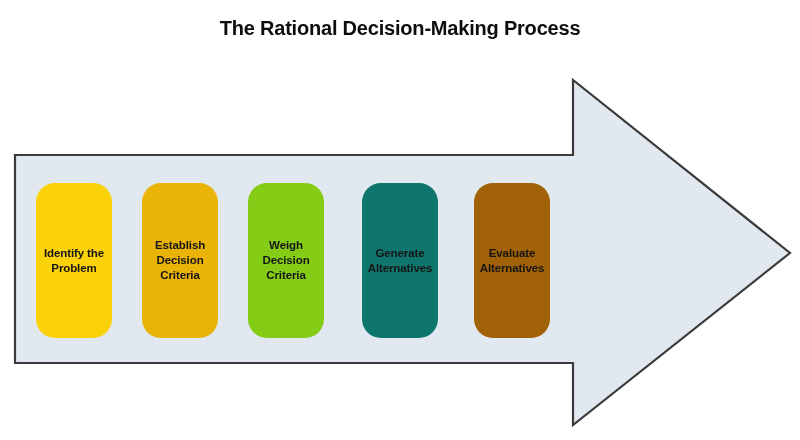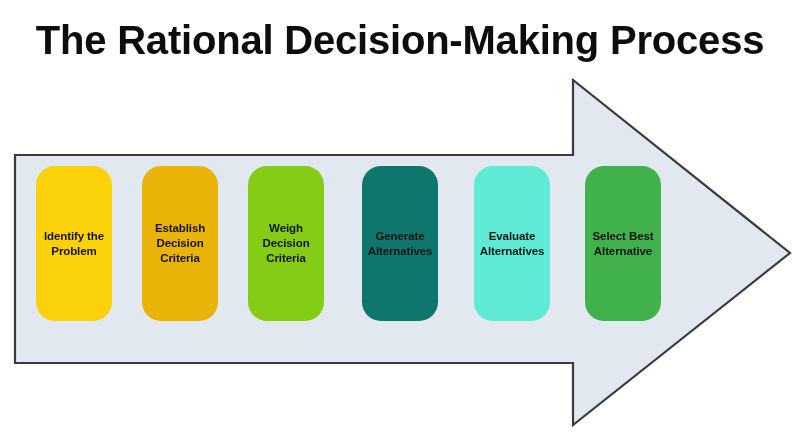--- a/index.html
+++ b/index.html
@@ -22,21 +22,21 @@
     height: 440px;
   }
 
   
   #page-title {
     position: absolute;
     left: 0;
     top: 16px;
     width: 800px;
     text-align: center;
-    font-size: 40px;
+    font-size: 20px;
     font-weight: bold;
     color: #0d0d0d;
     letter-spacing: -0.2px;
     line-height: 1.2;
     white-space: nowrap;
   }
 
   
   #process-arrow-svg {
     position: absolute;
@@ -44,21 +44,21 @@
     top: 0;
     width: 800px;
     height: 440px;
     pointer-events: none;
   }
 
   
   #steps-container {
     position: absolute;
     left: 36px;
-    top: 166px;
+    top: 183px;
     width: 628px;
     height: 155px;
     padding-left: 36px;
   }
 
   .step-box {
     position: absolute;
     top: 0;
     width: 76px;
     height: 155px;
@@ -108,25 +108,21 @@
       <span class="step-label">Weigh
 Decision
 Criteria</span>
     </div>
 
     <div class="step-box" style="left:326px; background:#0f766e;">
       <span class="step-label">Generate
 Alternatives</span>
     </div>
 
-    <div class="step-box" style="left:438px; background:#5eead4;">
+    <div class="step-box" style="left:438px; background:#a16207;">
       <span class="step-label">Evaluate
 Alternatives</span>
     </div>
 
-    <div class="step-box" style="left:549px; background:#41b14b;">
-      <span class="step-label">Select Best
-Alternative</span>
-    </div>
 
   </div>
 
 </div>
 
 </body></html>

